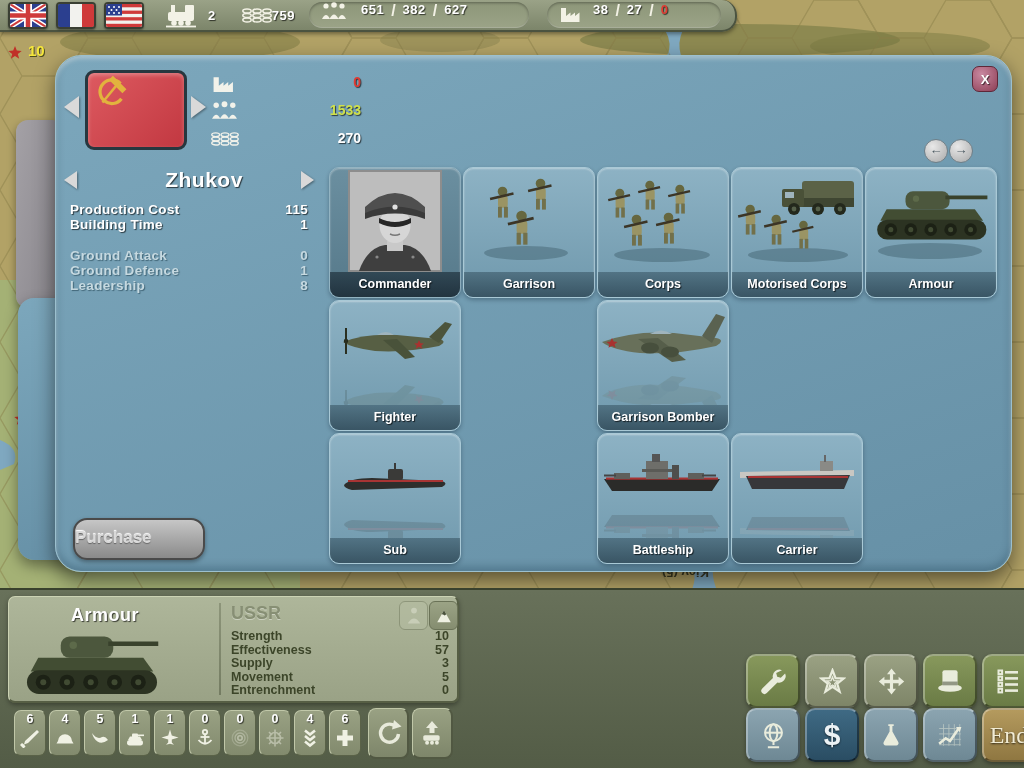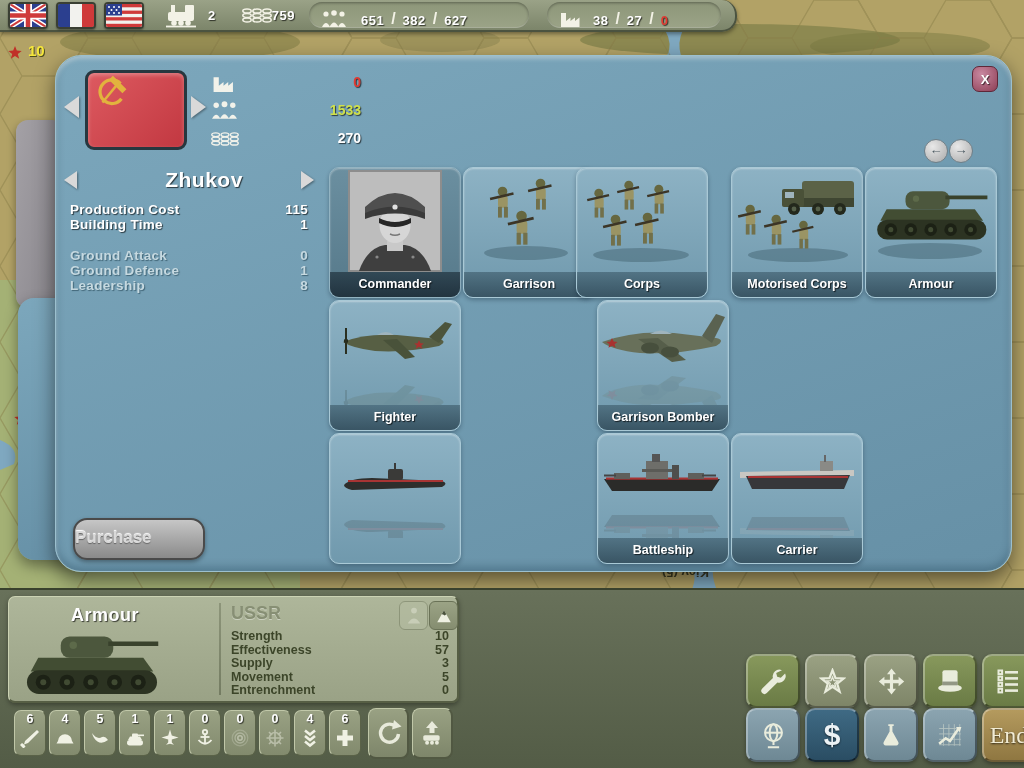--- a/index.html
+++ b/index.html
@@ -10,21 +10,21 @@
 
   
   #topbar{left:0;top:0;width:735px;height:30px;border-radius:0 15px 15px 0;
     background:linear-gradient(#9aa287,#7c856a);border-bottom:2px solid #4b5340;border-right:2px solid #4b5340;
     box-shadow:0 2px 4px rgba(0,0,0,.4);display:flex;align-items:center;z-index:6;}
   .flag{width:36px;height:23px;border-radius:4px;border:2px solid #3a3f33;overflow:hidden;margin-left:8px;box-shadow:0 1px 2px rgba(0,0,0,.4);}
   .tb-num{font-size:13px;letter-spacing:.5px;}
   .tb-ic{color:#f3f2e6;display:inline-block;}
   .pill{height:26px;border-radius:13px;background:linear-gradient(#8d9679,#9ba387);
     box-shadow:inset 0 1px 3px rgba(0,0,0,.35), inset 0 -1px 1px rgba(255,255,255,.25);
-    display:flex;align-items:flex-end;padding:0 12px;margin-left:14px;}
+    display:flex;align-items:flex-start;padding:0 12px;margin-left:14px;}
   .sep{color:#f3f2e6;font-weight:bold;margin:0 7px;}
   .red{color:#e23a32 !important;}
 
   
   .maplabel{color:#f5e63c;font-weight:bold;font-size:15px;text-shadow:1px 1px 0 #4c4c20;z-index:1;}
   #kiev{color:#3d3b24;font-size:13px;font-weight:bold;transform:rotate(180deg);z-index:1;text-shadow:none;}
 
   
   #side-tab{left:16px;top:120px;width:48px;height:188px;border-radius:12px;z-index:2;
     background:linear-gradient(100deg,#a4a1a6,#868389);box-shadow:0 4px 8px rgba(0,0,0,.4);}
@@ -594,21 +594,21 @@
     </div>
     <div class="card abs" style="left:407px;top:111px;">
       <svg class="card-art" viewBox="0 0 130 100">
         <ellipse cx="62" cy="82" rx="42" ry="7" fill="#2e4a56" opacity=".35"></ellipse>
         <use href="#g-soldier" transform="translate(28,16) scale(1.5)"></use>
         <use href="#g-soldier" transform="translate(66,8) scale(1.5)"></use>
         <use href="#g-soldier" transform="translate(46,40) scale(1.65)"></use>
       </svg>
       <div class="card-label">Garrison</div>
     </div>
-    <div class="card abs" style="left:520px;top:111px;">
+    <div class="card abs" style="left:541px;top:111px;">
       <svg class="card-art" viewBox="0 0 130 100">
         <ellipse cx="64" cy="84" rx="48" ry="7" fill="#2e4a56" opacity=".35"></ellipse>
         <use href="#g-soldier" transform="translate(12,18) scale(1.4)"></use>
         <use href="#g-soldier" transform="translate(42,10) scale(1.4)"></use>
         <use href="#g-soldier" transform="translate(72,14) scale(1.4)"></use>
         <use href="#g-soldier" transform="translate(28,44) scale(1.5)"></use>
         <use href="#g-soldier" transform="translate(60,42) scale(1.5)"></use>
       </svg>
       <div class="card-label">Corps</div>
     </div>
@@ -643,20 +643,21 @@
         <use href="#g-hbomber" transform="translate(0,126) scale(1,-1)" opacity=".16"></use>
       </svg>
       <div class="card-label">Garrison Bomber</div>
     </div>
 
     <div class="card abs" style="left:273px;top:377px;">
       <svg class="card-art" viewBox="0 0 130 100">
         <use href="#g-sub" transform="translate(0,14)"></use>
         <use href="#g-sub" transform="translate(0,122) scale(1,-1)" opacity=".16"></use>
       </svg>
+      <div class="card-label">Sub</div>
     </div>
     <div class="card abs" style="left:541px;top:377px;">
       <svg class="card-art" viewBox="0 0 130 100">
         <use href="#g-bb" transform="translate(0,12)"></use>
         <use href="#g-bb" transform="translate(0,120) scale(1,-1)" opacity=".16"></use>
       </svg>
       <div class="card-label">Battleship</div>
     </div>
     <div class="card abs" style="left:675px;top:377px;">
       <svg class="card-art" viewBox="0 0 130 100">

